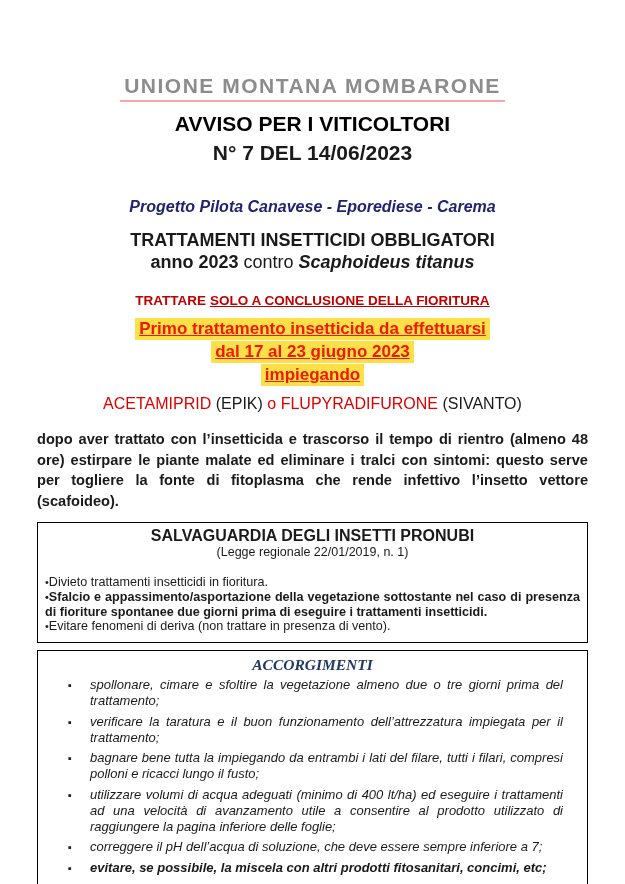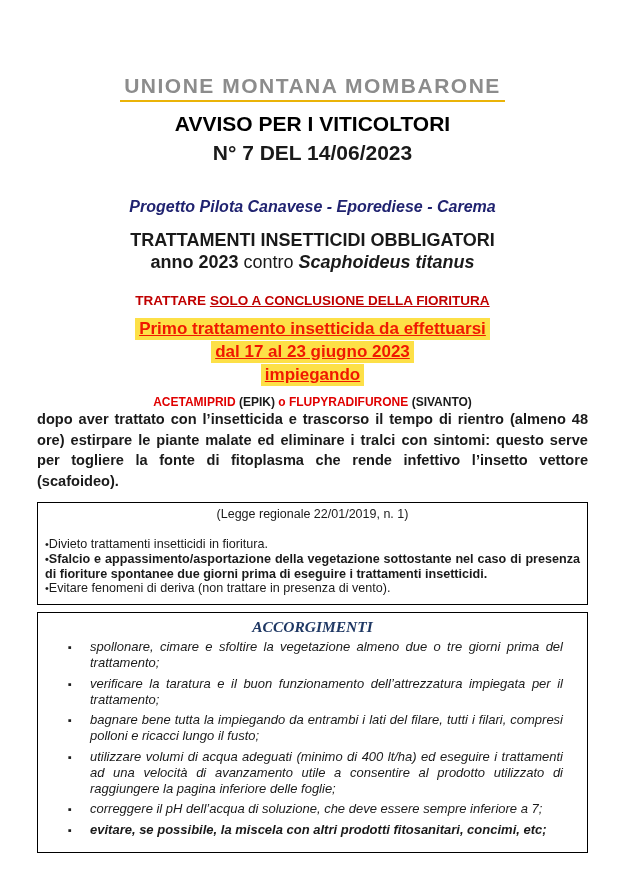--- a/index.html
+++ b/index.html
@@ -7,21 +7,21 @@
   body { font-family: "Liberation Sans", "DejaVu Sans", sans-serif; color: #111111; }
   .doc { width: 551px; margin: 0 auto; padding-top: 74px; }
 
   .center { text-align: center; }
 
   .org-title { margin-bottom: 10px; }
   .org-title .underlined-wrap {
     display: inline-block;
     font-size: 21px; font-weight: bold; letter-spacing: 1.5px;
     color: #8C8C8C;
-    border-bottom: 2px solid #eab308;
+    border-bottom: 2px solid #fca5a5;
     padding: 0 4px 2px 4px;
   }
   .main-title { font-size: 21px; font-weight: bold; color: #000000; margin-bottom: 5px; }
   .num-title  { font-size: 21px; font-weight: bold; color: #1a1a1a; margin-bottom: 33px; }
 
   .disease-name { font-size: 19px; font-weight: bold; color: #202370; margin-bottom: 3px; }
   .disease-project { font-size: 16px; font-weight: bold; font-style: italic; color: #202370; margin-bottom: 14px; }
 
   .treat-title { font-size: 18px; font-weight: bold; color: #1a1a1a; margin-bottom: 1px; }
   .treat-sub   { font-size: 18px; color: #1a1a1a; margin-bottom: 20px; }
@@ -35,21 +35,21 @@
   .hl {
     display: inline-block;
     background: #fde047;
     color: #F01800;
     font-size: 17px; font-weight: bold;
     text-decoration: underline;
     padding: 0 4px;
     line-height: 22px;
   }
 
-  .products-line { font-size: 12px; font-weight: bold; color: #1a1a1a; }
+  .products-line { font-size: 16px; font-weight: normal; margin-bottom: 16px; color: #1a1a1a; }
   .products-line .red { color: #E00000; }
 
   .instruction {
     font-size: 14.6px; font-weight: bold; color: #1a1a1a;
     text-align: justify; line-height: 20.5px;
     margin-bottom: 11px;
   }
 
   .box {
     border: 1.5px solid #000000;
@@ -124,20 +124,21 @@
     <span class="red">ACETAMIPRID</span>
     <span>(EPIK)</span>
     <span class="red">o</span>
     <span class="red">FLUPYRADIFURONE</span>
     <span>(SIVANTO)</span>
   </div>
 
   <p class="instruction">dopo aver trattato con l’insetticida e trascorso il tempo di rientro (almeno 48 ore) estirpare le piante malate ed eliminare i tralci con sintomi: questo serve per togliere la fonte di fitoplasma che rende infettivo l’insetto vettore (scafoideo).</p>
 
   <div class="box box-pronubi">
+    <div class="box-pronubi-title">SALVAGUARDIA DEGLI INSETTI PRONUBI</div>
     <div class="box-pronubi-sub">(Legge regionale 22/01/2019, n. 1)</div>
     <ul class="pronubi-list">
       <li>Divieto trattamenti insetticidi in fioritura.</li>
       <li class="bold">Sfalcio e appassimento/asportazione della vegetazione sottostante nel caso di presenza di fioriture spontanee due giorni prima di eseguire i trattamenti insetticidi.</li>
       <li>Evitare fenomeni di deriva (non trattare in presenza di vento).</li>
     </ul>
   </div>
 
   <div class="box box-accorgimenti">
     <div class="box-accorgimenti-title">ACCORGIMENTI</div>

